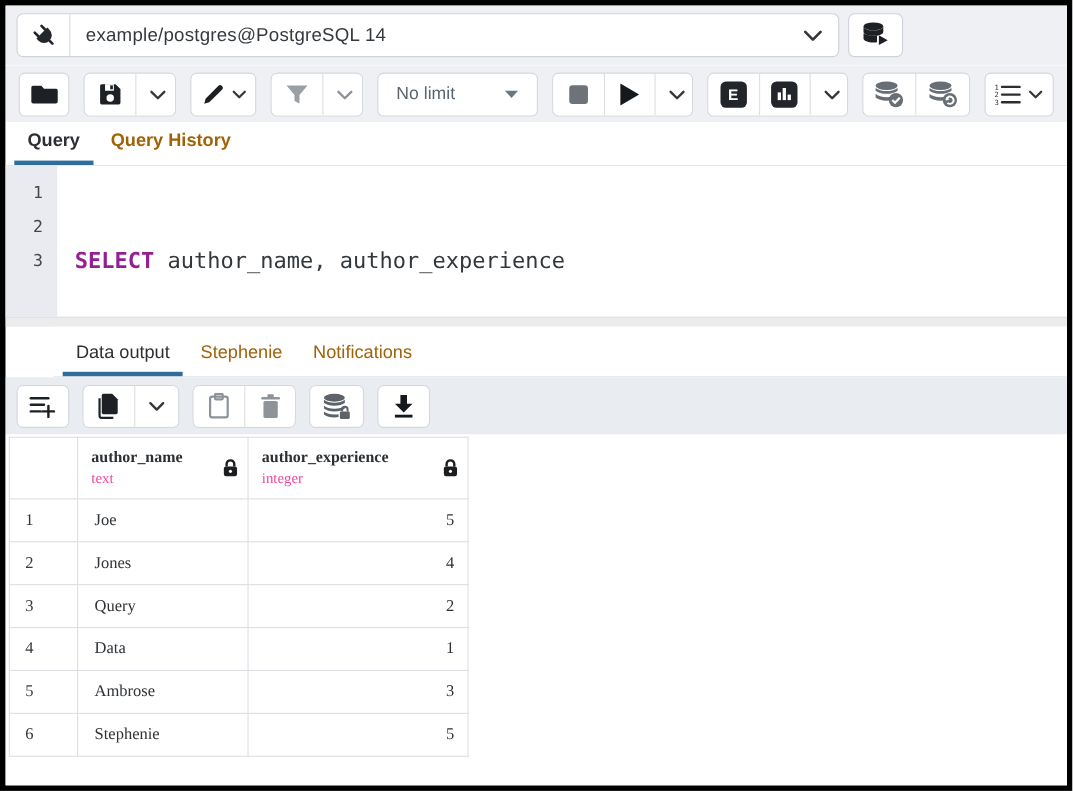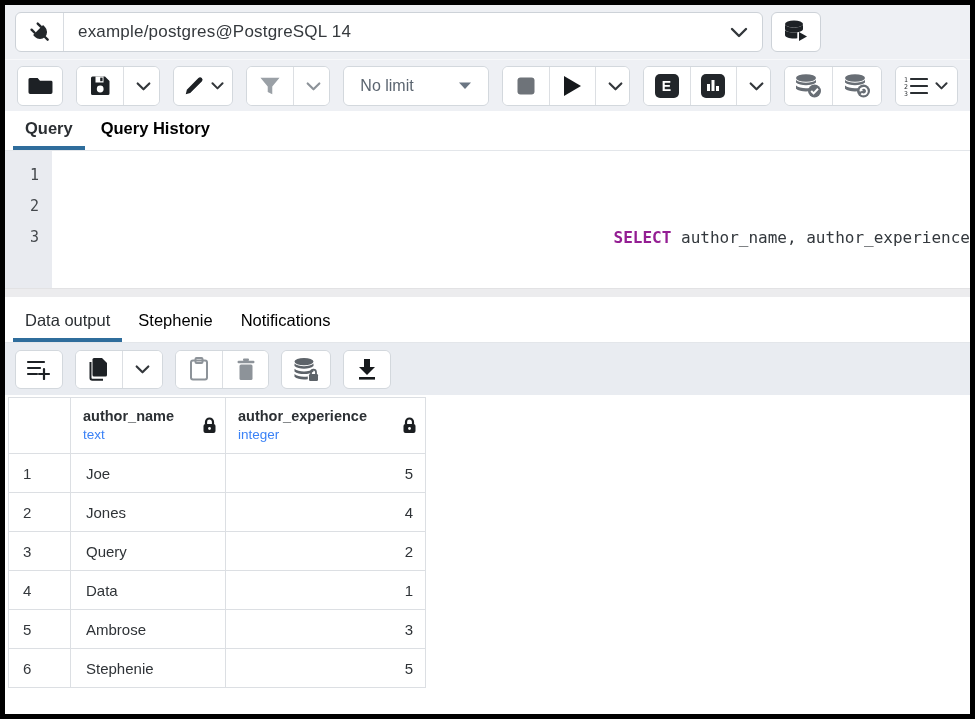--- a/index.html
+++ b/index.html
@@ -66,68 +66,68 @@
     display:flex; align-items:center; justify-content:center;
     color:#fff; font-size:14px; font-weight:bold;
   }
 
   
   .tabrow {
     background:#fff; display:flex; align-items:flex-end;
     padding:0 6px; border-bottom:1px solid #e3e6ea; flex:none;
   }
   .tabrow.editor-tabs { height:40px;font-weight:bold; }
-  .tabrow.output-tabs { height:46px; }
+  .tabrow.output-tabs { height:46px;margin-left:44px; }
   .tab {
-    font-size:16.5px; color:#000000; padding:0 14px 12px 14px;
+    font-size:16.5px; color:#a16207; padding:0 14px 12px 14px;
     cursor:pointer; position:relative;
   }
   .tab.active { color:#2b2f33; }
   .tab.active::after {
     content:""; position:absolute; left:2px; right:2px; bottom:0;
     height:4px; background:#2f6d9c;
   }
 
   
   .editor { height:137px; display:flex; background:#fff; flex:none; }
   .gutter {
     width:47px; background:#e9ebf0; color:#44484c;
     font-family:"DejaVu Sans Mono", monospace; font-size:15px;
     text-align:right; padding:9px 13px 0 0; line-height:31px; flex:none;
   }
   .code {
     flex:1; padding:9px 0 0 16px;
-    font-family:"DejaVu Sans Mono", monospace; font-size:16px;
-    line-height:31px; color:#33383d; white-space:pre;text-align:right;
+    font-family:"DejaVu Sans Mono", monospace; font-size:20px;
+    line-height:31px; color:#33383d; white-space:pre;
   }
   .kw { color:#941e93; font-weight:bold; }
 
   .splitter { height:9px; background:#ececee; border-top:1px solid #e2e2e4; flex:none; }
 
   .grid-toolbar {
     height:52px; background:#e9ecf1;
     display:flex; align-items:center; padding:0 10px; gap:12px; flex:none;
   }
   .grid-toolbar .btn-group { height:39px; }
 
   
   .grid-wrap { flex:1; background:#fff; padding:2px 0 0 3px; overflow:hidden; }
-  table.grid { border-collapse:collapse; table-layout:fixed; }
+  table.grid { border-collapse:collapse; table-layout:fixed;font-family:Liberation Serif, serif; }
   .grid th, .grid td { border:1px solid #dcdfe3; background:#fff; }
   .grid th { height:56px; vertical-align:middle; padding:0 8px 0 12px; text-align:left; }
   .grid td { height:39px; font-size:15px; color:#2f3337; padding:0 12px 0 15px; }
   .col-rownum { width:62px; }
   .col-name { width:155px; }
   .col-exp { width:200px; }
   td.rownum { padding-left:14px; font-size:15px; color:#34383c; }
   td.num { text-align:right; }
   .hdr-flex { display:flex; align-items:center; justify-content:space-between; }
   .hdr-text { line-height:1.35; }
   .hdr-name { font-size:14.5px; font-weight:bold; color:#2c3034; }
-  .hdr-type { font-size:13.5px; font-weight:normal; color:#3b82f6; }
+  .hdr-type { font-size:13.5px; font-weight:normal; color:#ec4899; }
 
   .icon { display:inline-flex; align-items:center; justify-content:center; }
   svg { display:block; }
 </style>
 </head>
 <body>
 
 <div class="frame">
 
   <div class="connbar">

